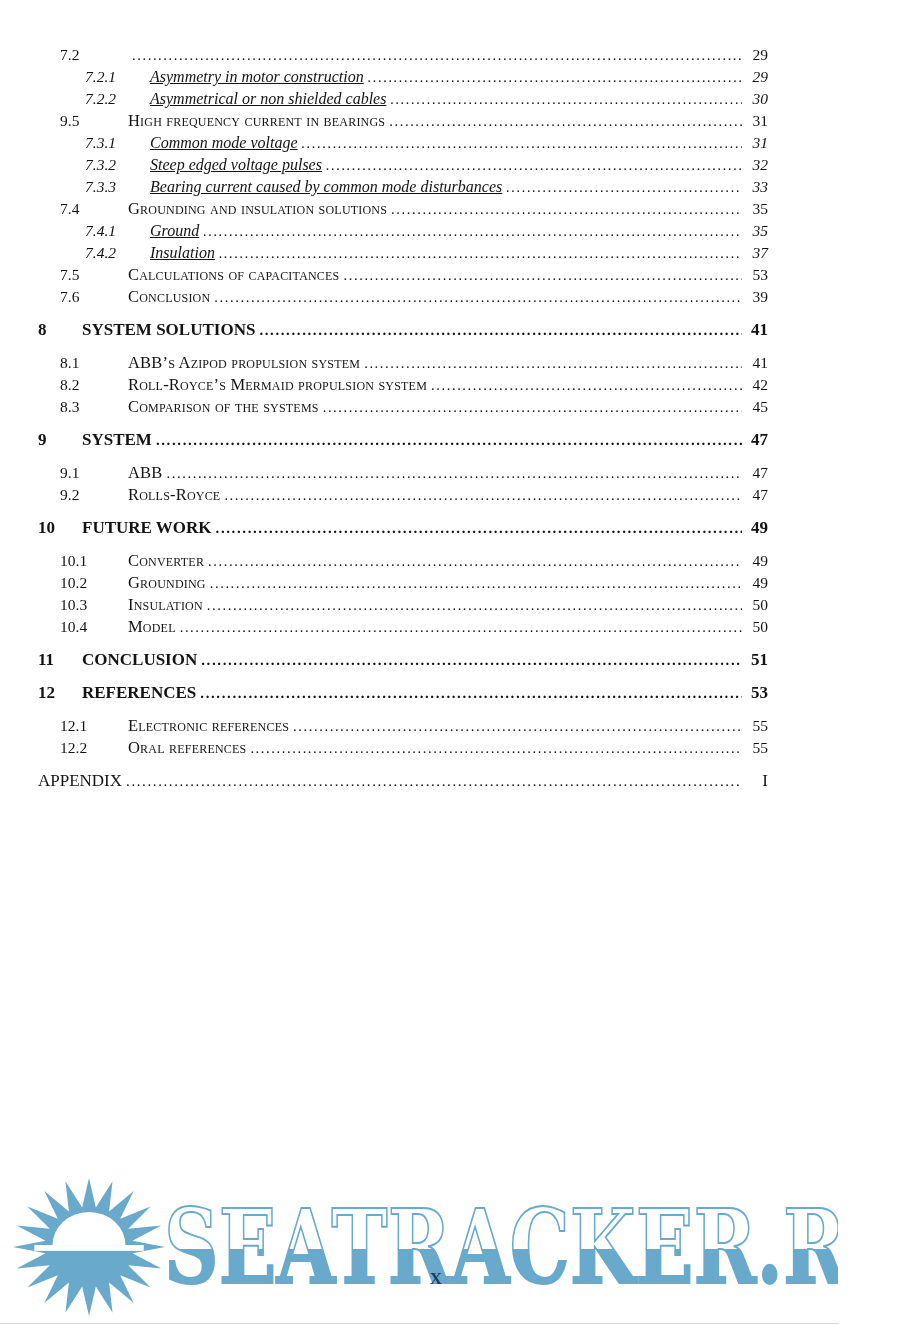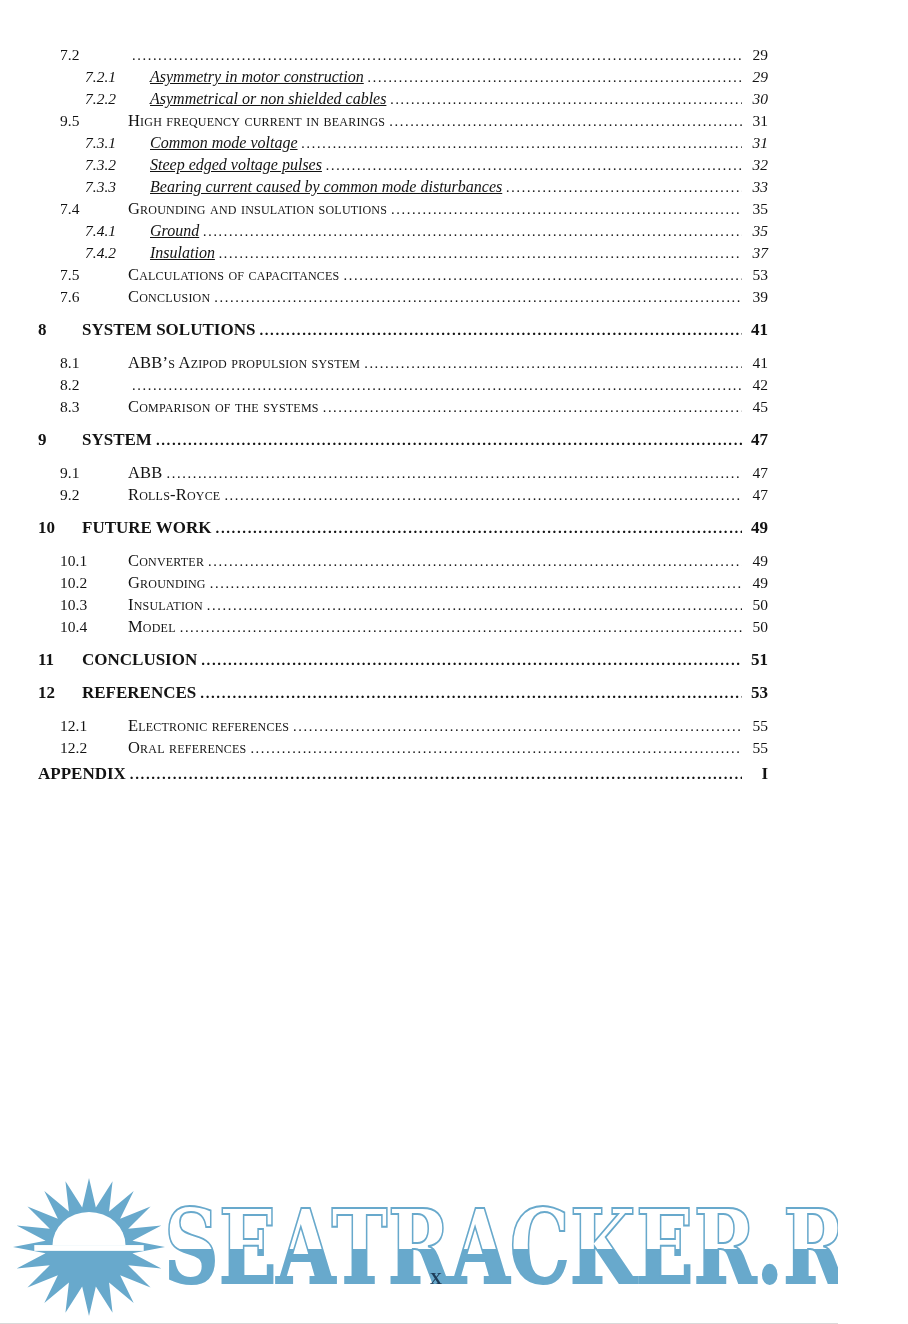--- a/index.html
+++ b/index.html
@@ -16,21 +16,21 @@
                 letter-spacing:1.6px; font-size:14.5px; padding:0 3px 0 4px; }
   .row .pg    { flex:0 0 auto; min-width:26px; text-align:right; }
 
   
   .l1 { font-weight:bold; font-size:17px; margin-top:11px; margin-bottom:11px; }
   .l1 + .l1 { margin-top:0; }
   .l1 .num { width:44px; }
   .l1 .leader { font-size:15px; }
 
   
-  .l0 { font-weight:bold; font-size:17px; margin-top:4px; margin-bottom:11px; }
+  .l0 { font-weight:normal; font-size:17px; margin-top:11px; margin-bottom:11px; }
   .l0 .leader { font-size:15px; }
 
   
   .l2 { margin-left:22px; }
   .l2 .num { width:68px; }
   .l2 .title { font-variant:small-caps; font-size:16.5px; letter-spacing:0.2px; }
 
   
   .l3 { margin-left:47px; font-style:italic; }
   .l3 .num { width:65px; }
@@ -132,20 +132,21 @@
       <span class="pg">41</span>
     </div>
       <div class="row l2">
       <span class="num">8.1</span>
       <span class="title">ABB’s Azipod propulsion system</span>
       <span class="leader">............................................................................................................................................................................................................................................................................................................</span>
       <span class="pg">41</span>
     </div>
       <div class="row l2">
       <span class="num">8.2</span>
+      <span class="title">Roll-Royce’s Mermaid propulsion system</span>
       <span class="leader">............................................................................................................................................................................................................................................................................................................</span>
       <span class="pg">42</span>
     </div>
       <div class="row l2">
       <span class="num">8.3</span>
       <span class="title">Comparison of the systems</span>
       <span class="leader">............................................................................................................................................................................................................................................................................................................</span>
       <span class="pg">45</span>
     </div>
       <div class="row l1">

